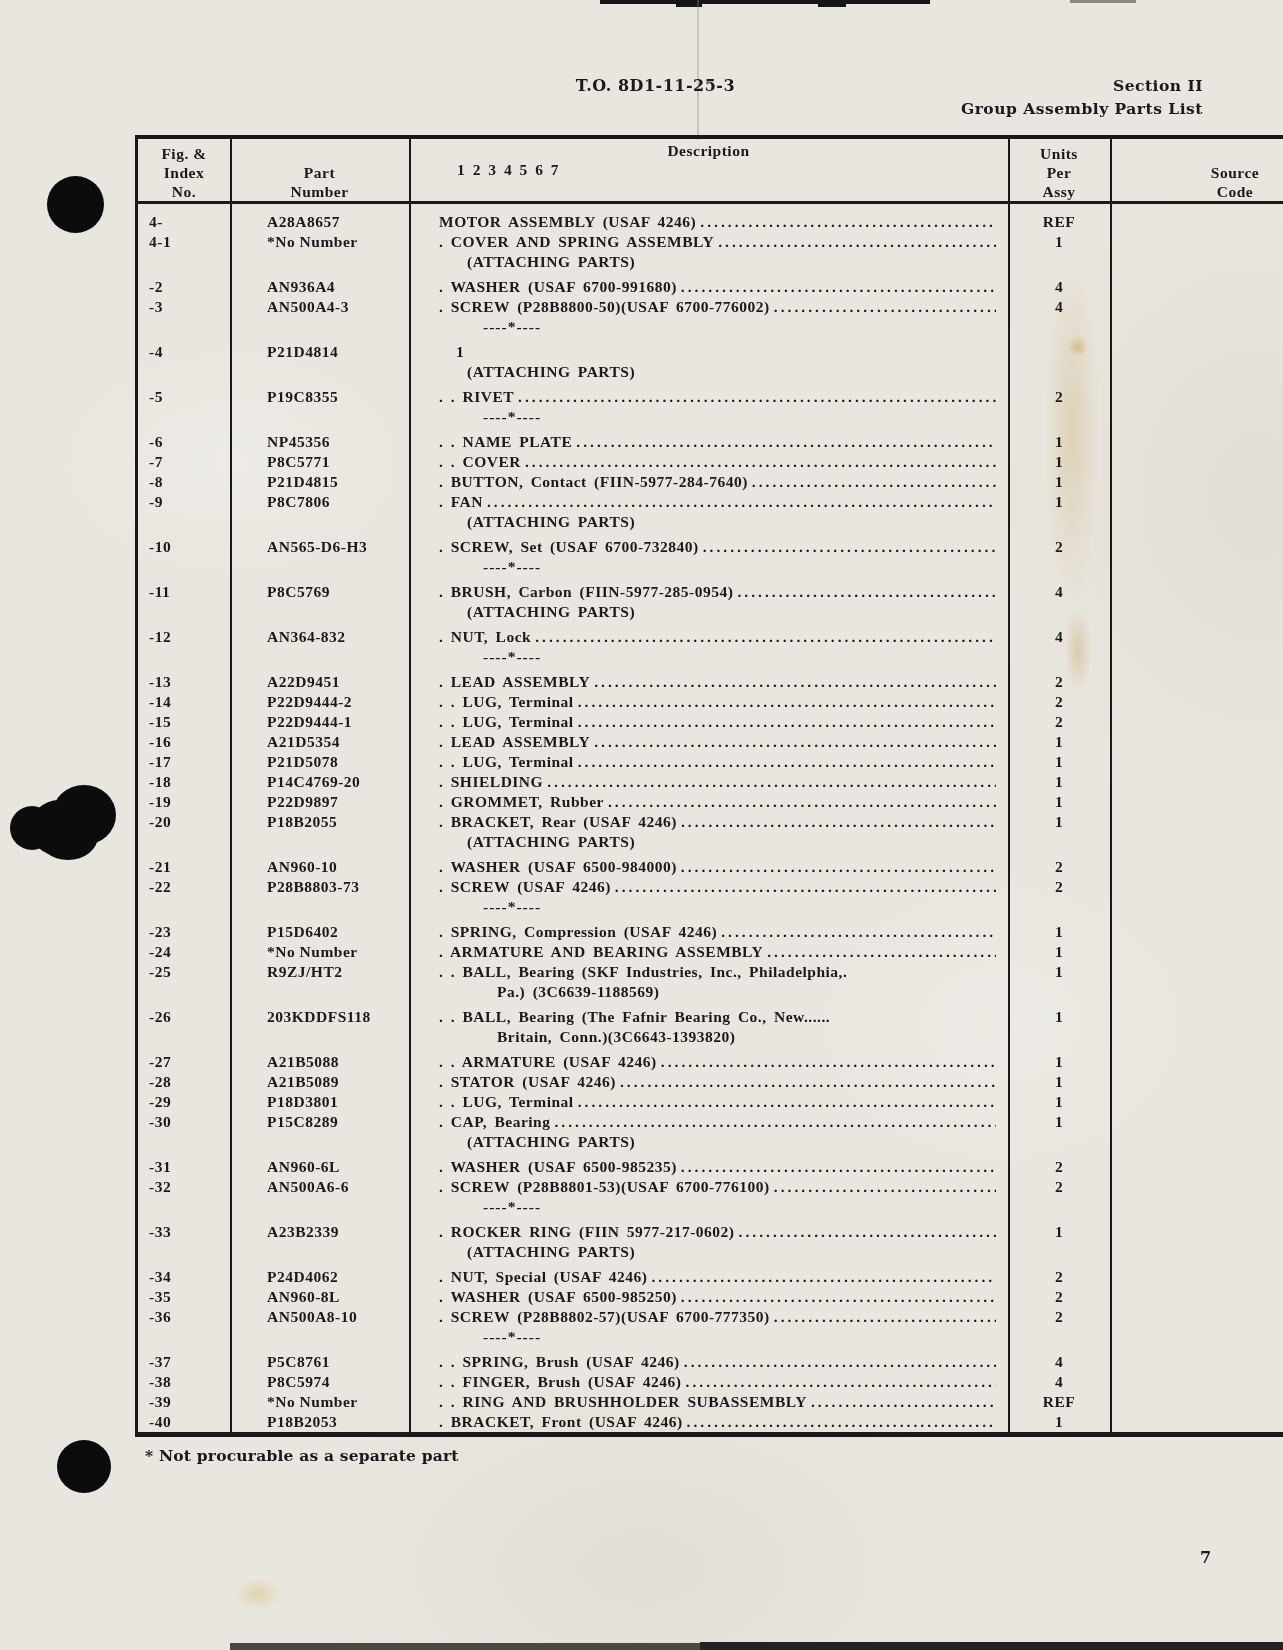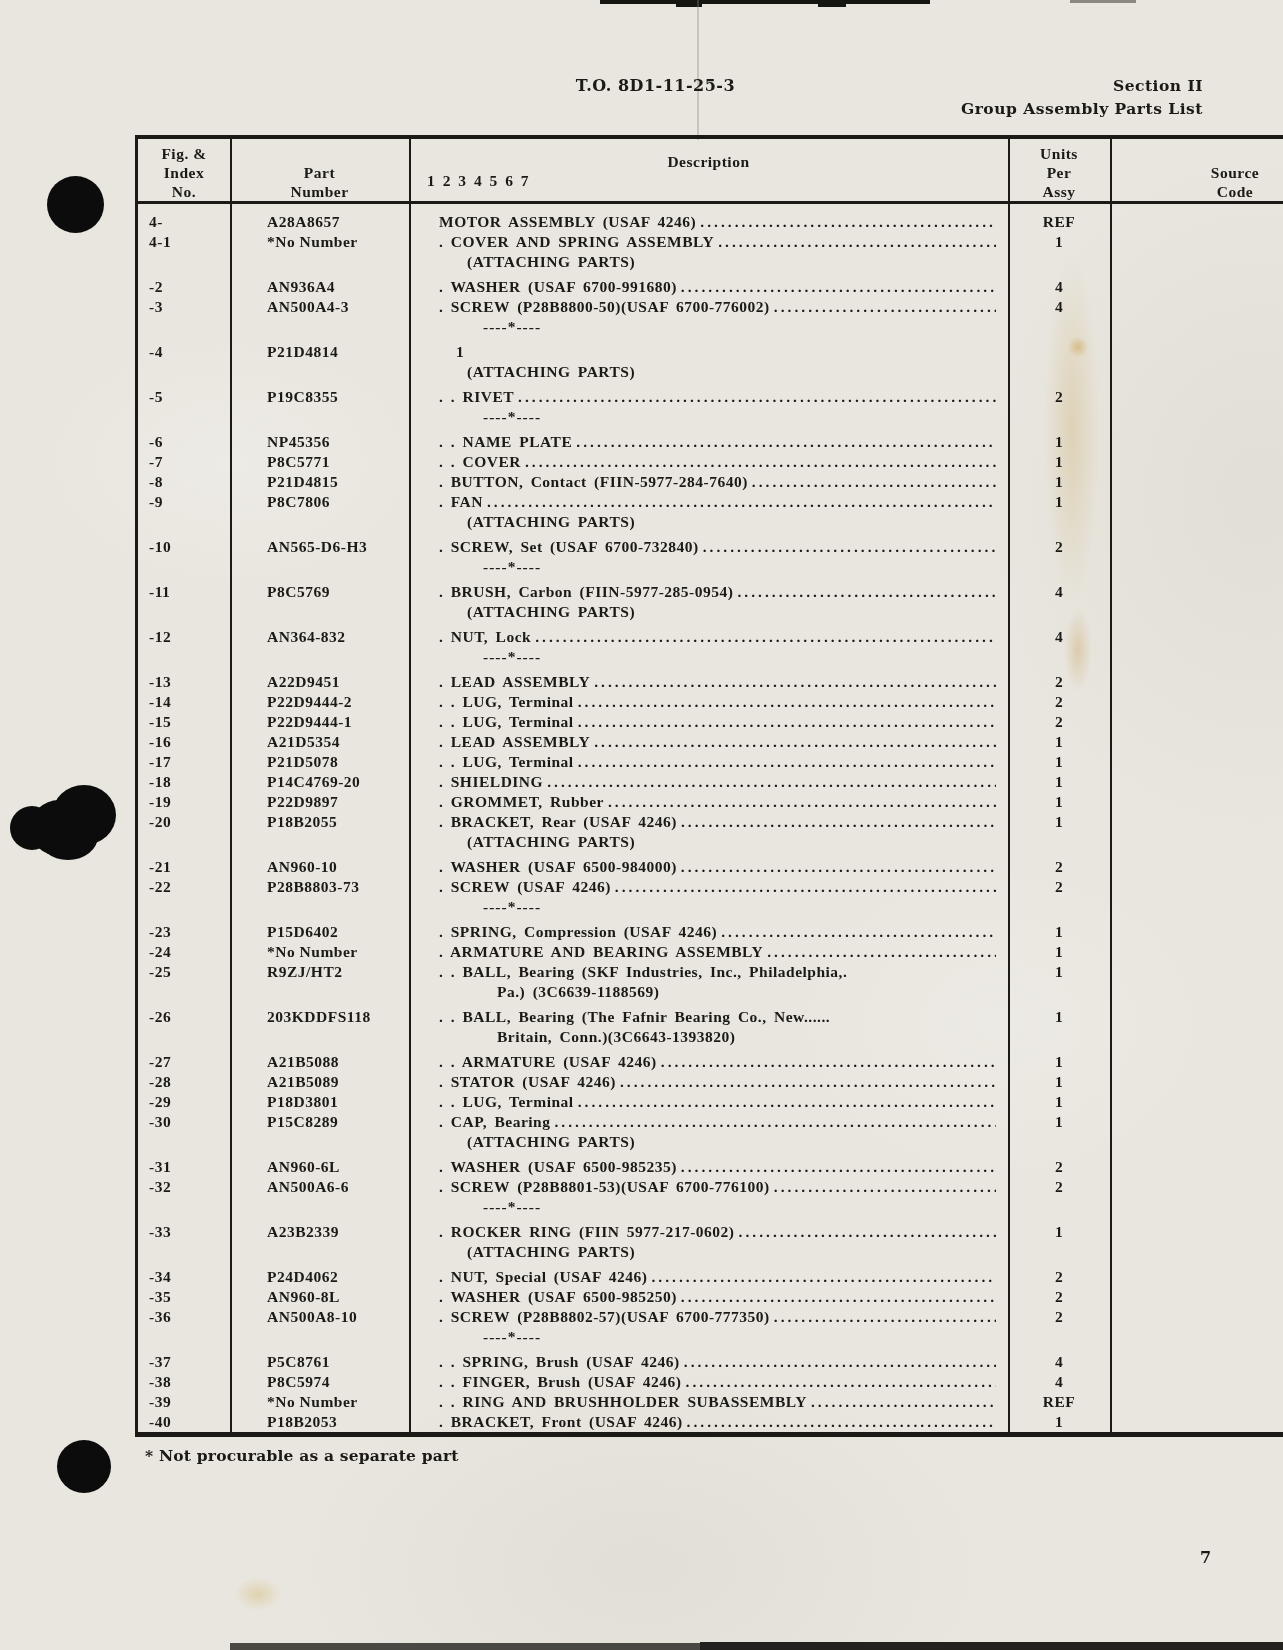--- a/index.html
+++ b/index.html
@@ -29,23 +29,23 @@
   .hdr-right div { white-space:nowrap; }
   
   .parts-table { position:absolute; left:135px; top:135px; width:1228px; height:1302px;
     box-sizing:border-box; border:3px solid #1b1a17; border-top-width:4px; border-bottom-width:5px;
     font-size:15.5px;font-family:Liberation Serif, serif; }
   .vline { position:absolute; top:0; bottom:0; width:2px; background:#1b1a17; }
   .vl1 { left:92px; } .vl2 { left:271px; } .vl3 { left:870px; } .vl4 { left:972px; }
   .thead { display:flex; height:60px; border-bottom:3px solid #1b1a17; line-height:19px; padding-top:2px; box-sizing:content-box; }
   .th { display:flex; flex-direction:column; justify-content:flex-end; text-align:center; }
   .th div { white-space:nowrap; }
-  .th-desc { justify-content:center; }
+  .th-desc { justify-content:flex-start; }
   .th-desc .desc-title { text-align:center; }
-  .th-desc .desc-sub { text-align:left; padding-left:18px; letter-spacing:2px; }
+  .th-desc .desc-sub { text-align:left; padding-left:48px; letter-spacing:2px; }
   .w1 { width:92px; } .w2 { width:179px; } .w3 { width:599px; } .w4 { width:102px; } .w5 { flex:1; }
   .tbody { padding-top:8px; }
   .line { display:flex; min-height:20px; line-height:20px; }
   .line.gap { margin-top:5px; }
   .c-idx  { width:92px; padding-left:11px; box-sizing:border-box; white-space:pre; }
   .c-part { width:179px; padding-left:37px; box-sizing:border-box; white-space:pre; }
   .c-desc { width:599px; padding-left:30px; padding-right:12px; box-sizing:border-box; display:flex; overflow:hidden; }
   .c-units{ width:102px; text-align:center; }
   .c-src  { flex:1; }
   .dtext  { white-space:pre; word-spacing:3px; }

